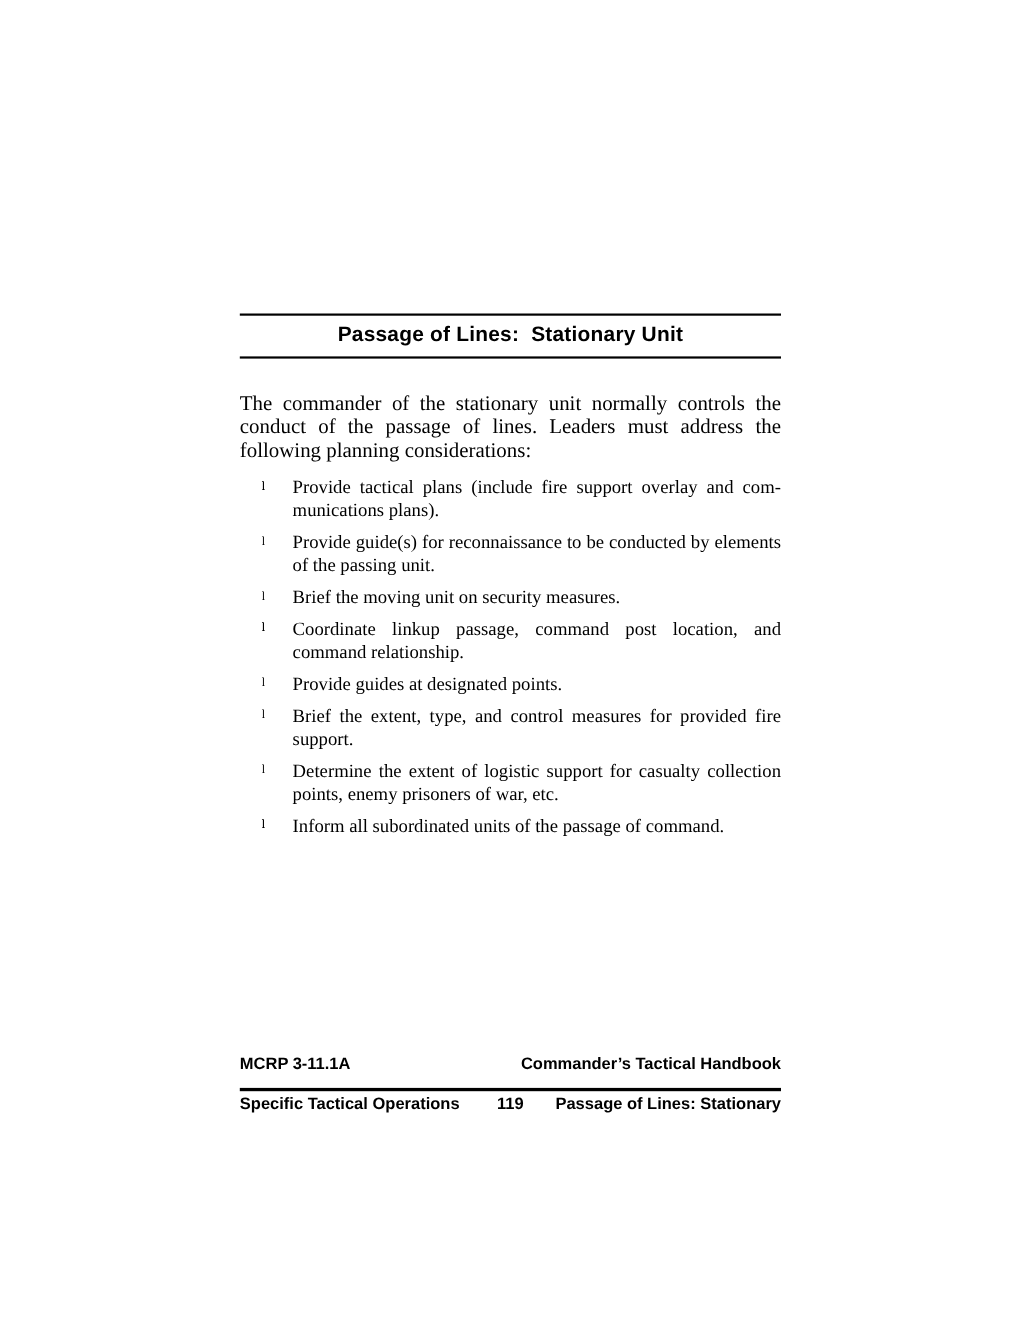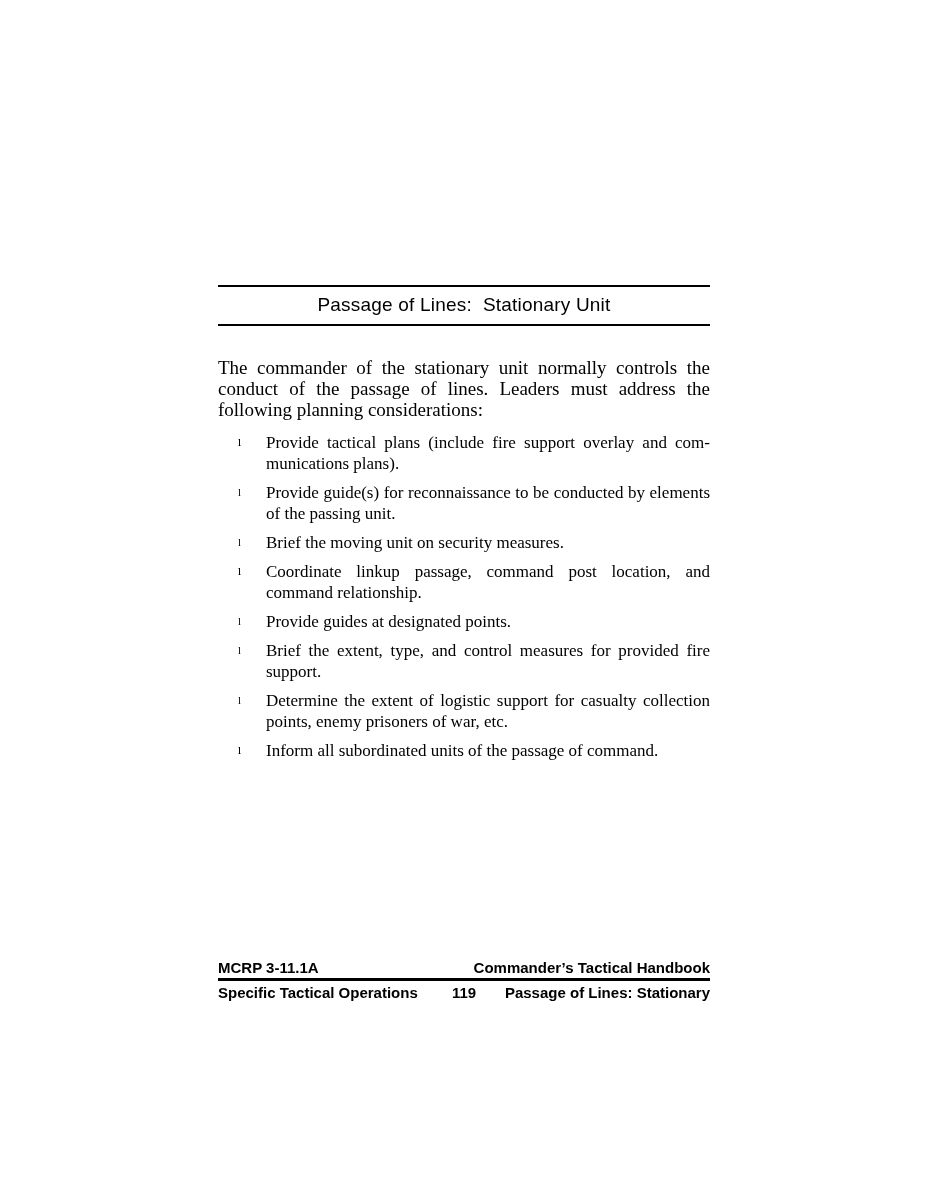--- a/index.html
+++ b/index.html
@@ -13,21 +13,21 @@
   .page { position: absolute; inset: 0; background: #ffffff; }
   .content {
     position: absolute;
     left: 218px;
     top: 285px;
     width: 492px;
   }
   .rule { height: 2px; background: #000000; }
   .doc-title {
     font-family: "Liberation Sans", sans-serif;
-    font-weight: normal;
+    font-weight: bold;
     font-size: 19px;
     line-height: 22px;
     text-align: center;
     padding: 7px 0 8px 0;
     letter-spacing: 0.2px;
   }
   .intro {
     font-family: "Liberation Serif", serif;
     font-size: 19px;
     line-height: 21px;
@@ -63,21 +63,21 @@
     width: 492px;
     font-family: "Liberation Sans", sans-serif;
     font-weight: bold;
   }
   .footer-row1 {
     display: flex;
     justify-content: space-between;
     align-items: baseline;
     font-size: 15px;
     line-height: 16px;
-    padding-bottom: 2px;
+    padding-bottom: 13px;
     border-bottom: 3px solid #000000;
   }
   .footer-row2 {
     display: grid;
     grid-template-columns: 1fr auto 1fr;
     font-size: 15px;
     line-height: 15px;
     margin-top: 4px;
   }
   .footer-row2 .cell-left  { text-align: left; }

